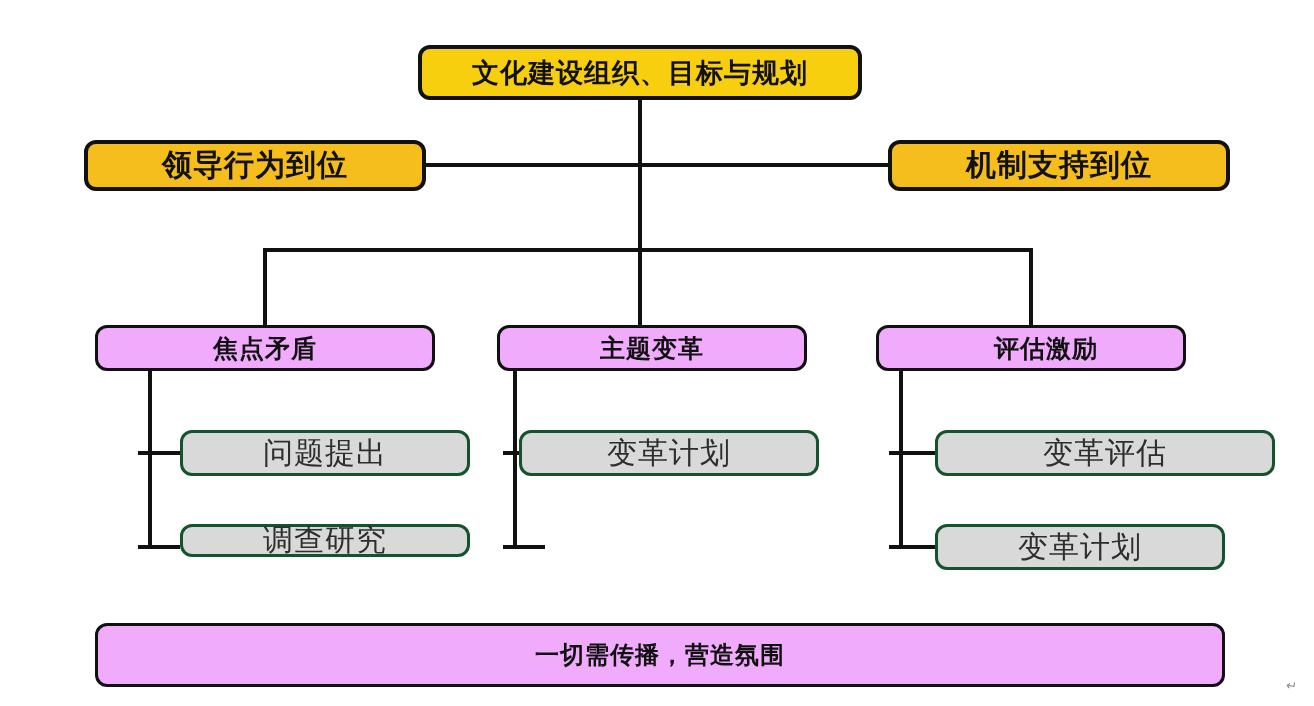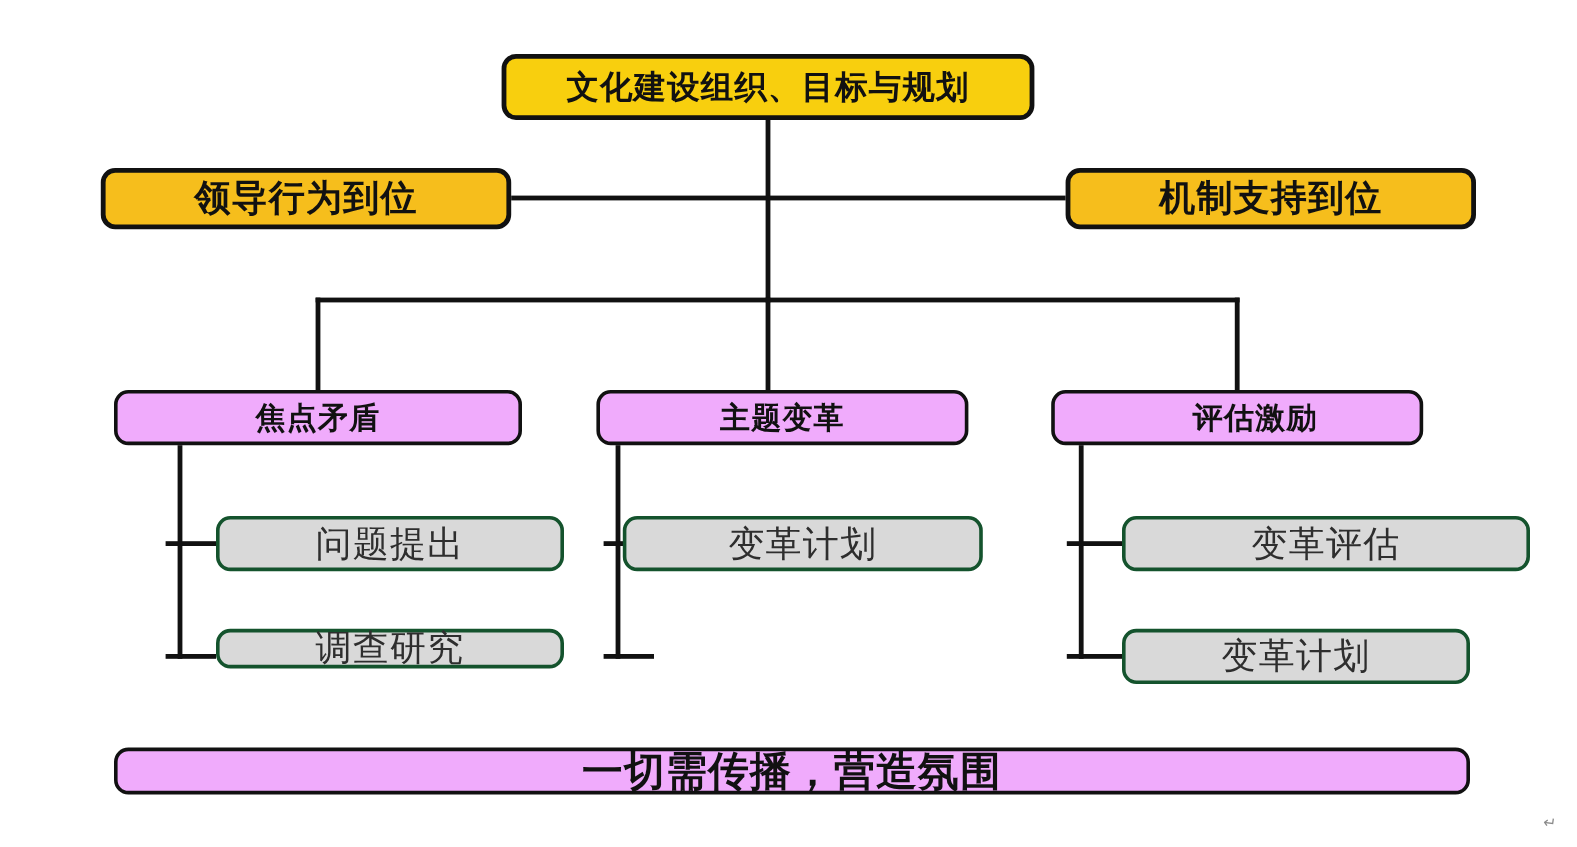--- a/index.html
+++ b/index.html
@@ -108,17 +108,17 @@
 
   <div class="box gray" style="left:180px; top:524px; width:290px; height:33px;text-align:center;">调查研究</div>
 
   <div class="box gray" style="left:519px; top:430px; width:300px; height:46px;">变革计划</div>
 
 
   <div class="box gray" style="left:935px; top:430px; width:340px; height:46px;">变革评估</div>
 
   <div class="box gray" style="left:935px; top:524px; width:290px; height:46px;">变革计划</div>
 
-  <div class="box cyan" style="left:95px; top:623px; width:1130px; height:39px; font-size:34px;">一切需传播，营造氛围</div>
+  <div class="box cyan" style="left:95px; top:623px; width:1130px; height:64px; font-size:24px;">一切需传播，营造氛围</div>
 
   <div class="corner-mark">↵</div>
 
 </div>
 
 </body></html>

